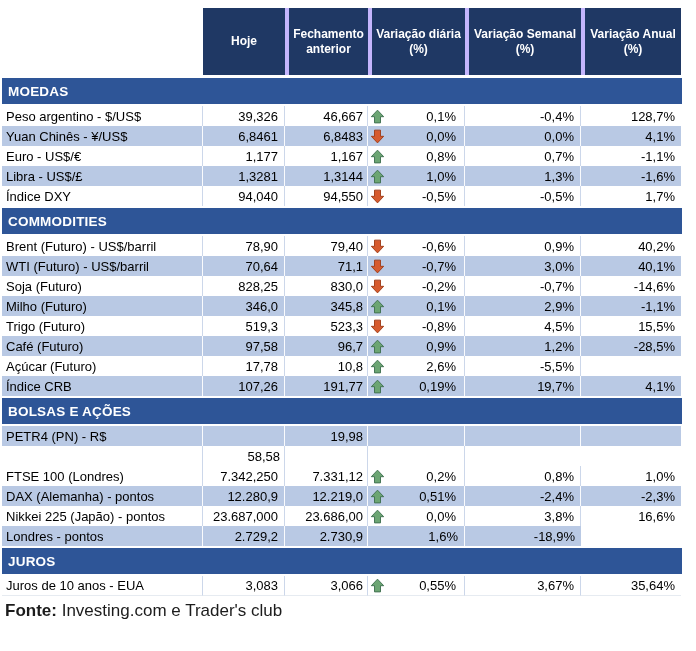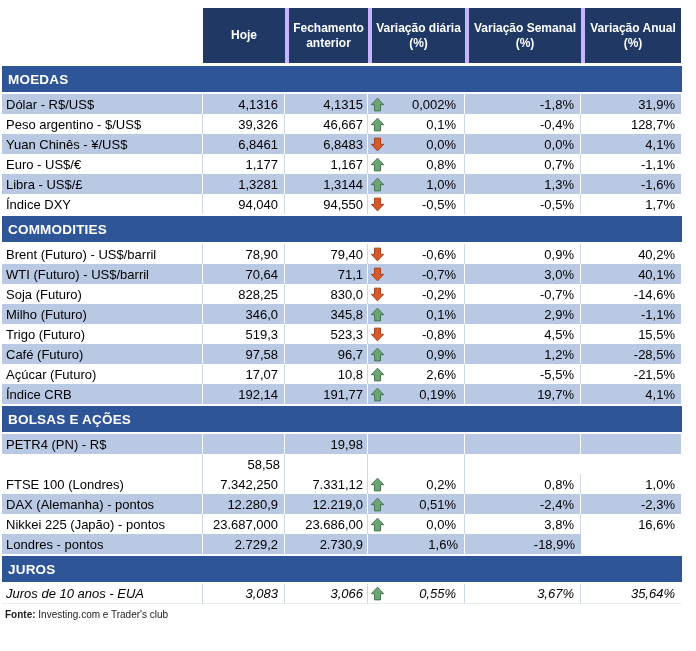--- a/index.html
+++ b/index.html
@@ -3,21 +3,21 @@
 <meta charset="utf-8">
 <style>
   * { box-sizing: border-box; margin: 0; padding: 0; }
   html, body { width: 696px; height: 651px; background: #ffffff; overflow: hidden; }
   body { font-family: "Liberation Sans", sans-serif; color: #000; }
   .sheet { padding: 8px 0 0 2px; width: 684px; }
 
   .grid { display: grid; grid-template-columns: 201px 82px 83px 97px 116px 100px; }
 
   
-  .header-row { height: 55px; margin-bottom: 3px; }
+  .header-row { height: 67px; margin-bottom: 3px; }
   .hcell {
     background: var(--header-bg, #1F3864);
     color: #fff; font-weight: bold; font-size: 12px; line-height: 15px;
     display: flex; align-items: center; justify-content: center; text-align: center;
     padding: 2px 4px; border-left: 4px solid #c4b5fd;
   }
   .hcell.h-first { border-left: none; }
   .hcell.empty { background: transparent; border: none; }
 
   
@@ -27,62 +27,47 @@
     display: flex; align-items: center; padding-left: 6px; margin: 2px 0;
     width: 680px;
   }
 
   
   .row { height: 20px; font-size: 13px; }
   .c { display: flex; align-items: center; overflow: hidden; white-space: nowrap; }
   .row.striped .c { background: var(--stripe-bg, #B9C9E4); border-right: 1px solid rgba(255,255,255,.92); }
   .row.plain  .c { background: #fff; border-right: 1px solid #ccd7ea; }
   .row .c.last { border-right: none; }
-  .row:last-child .c { border-bottom: 1px solid rgba(210,218,230,.55); font-style: italic; }
+  .row:last-child .c { border-bottom: 1px solid rgba(210,218,230,.55); }
   .c.label { padding-left: 4px; }
   .c.num   { justify-content: flex-end; padding-right: 6px; }
   .c.fech  { padding-right: 4px; }
   .c.vd    { justify-content: space-between; padding: 0 8px 0 2px; }
   .arr { display: flex; align-items: center; width: 16px; height: 16px; }
 
   
-  .fonte { margin-top: 5px; padding-left: 3px; font-size: 10px; color: #1c1c1c; }
+  .fonte { margin-top: 5px; padding-left: 3px; font-size: 17px; color: #1c1c1c; }
   .fonte b { font-weight: bold; }
 </style>
 </head>
 <body>
 
 <div class="sheet">
 
   <div class="grid header-row">
     <div class="hcell empty"></div>
     <div class="hcell h-first">Hoje</div>
     <div class="hcell">Fechamento anterior</div>
     <div class="hcell">Variação diária (%)</div>
     <div class="hcell">Variação Semanal (%)</div>
     <div class="hcell">Variação Anual (%)</div>
   </div>
 
   <div id="sections">
       <div class="band">MOEDAS</div>
-      <div class="grid row striped">
-        <div class="c label">Dólar - R$/US$</div>
-        <div class="c num">4,1316</div>
-        <div class="c num fech">4,1315</div>
-        <div class="c vd">
-          <span class="arr">
-            <svg width="15" height="15" viewBox="0 0 16 16">
-              <path d="M8 1.2 L14.6 8.2 H11.2 V14.8 H4.8 V8.2 H1.4 Z" fill="#6CA573" stroke="#3F7050" stroke-width="1" stroke-linejoin="round"></path>
-            </svg>
-          </span>
-          <span>0,002%</span>
-        </div>
-        <div class="c num">-1,8%</div>
-        <div class="c num last">31,9%</div>
-      </div>
       <div class="grid row plain">
         <div class="c label">Peso argentino - $/US$</div>
         <div class="c num">39,326</div>
         <div class="c num fech">46,667</div>
         <div class="c vd">
           <span class="arr">
             <svg width="15" height="15" viewBox="0 0 16 16">
               <path d="M8 1.2 L14.6 8.2 H11.2 V14.8 H4.8 V8.2 H1.4 Z" fill="#6CA573" stroke="#3F7050" stroke-width="1" stroke-linejoin="round"></path>
             </svg>
           </span>
@@ -237,36 +222,35 @@
               <path d="M8 1.2 L14.6 8.2 H11.2 V14.8 H4.8 V8.2 H1.4 Z" fill="#6CA573" stroke="#3F7050" stroke-width="1" stroke-linejoin="round"></path>
             </svg>
           </span>
           <span>0,9%</span>
         </div>
         <div class="c num">1,2%</div>
         <div class="c num last">-28,5%</div>
       </div>
       <div class="grid row plain">
         <div class="c label">Açúcar (Futuro)</div>
-        <div class="c num">17,07</div>
+        <div class="c num">17,78</div>
         <div class="c num fech">10,8</div>
         <div class="c vd">
           <span class="arr">
             <svg width="15" height="15" viewBox="0 0 16 16">
               <path d="M8 1.2 L14.6 8.2 H11.2 V14.8 H4.8 V8.2 H1.4 Z" fill="#6CA573" stroke="#3F7050" stroke-width="1" stroke-linejoin="round"></path>
             </svg>
           </span>
           <span>2,6%</span>
         </div>
         <div class="c num">-5,5%</div>
-        <div class="c num last">-21,5%</div>
       </div>
       <div class="grid row striped">
         <div class="c label">Índice CRB</div>
-        <div class="c num">192,14</div>
+        <div class="c num">107,26</div>
         <div class="c num fech">191,77</div>
         <div class="c vd">
           <span class="arr">
             <svg width="15" height="15" viewBox="0 0 16 16">
               <path d="M8 1.2 L14.6 8.2 H11.2 V14.8 H4.8 V8.2 H1.4 Z" fill="#6CA573" stroke="#3F7050" stroke-width="1" stroke-linejoin="round"></path>
             </svg>
           </span>
           <span>0,19%</span>
         </div>
         <div class="c num">19,7%</div>

